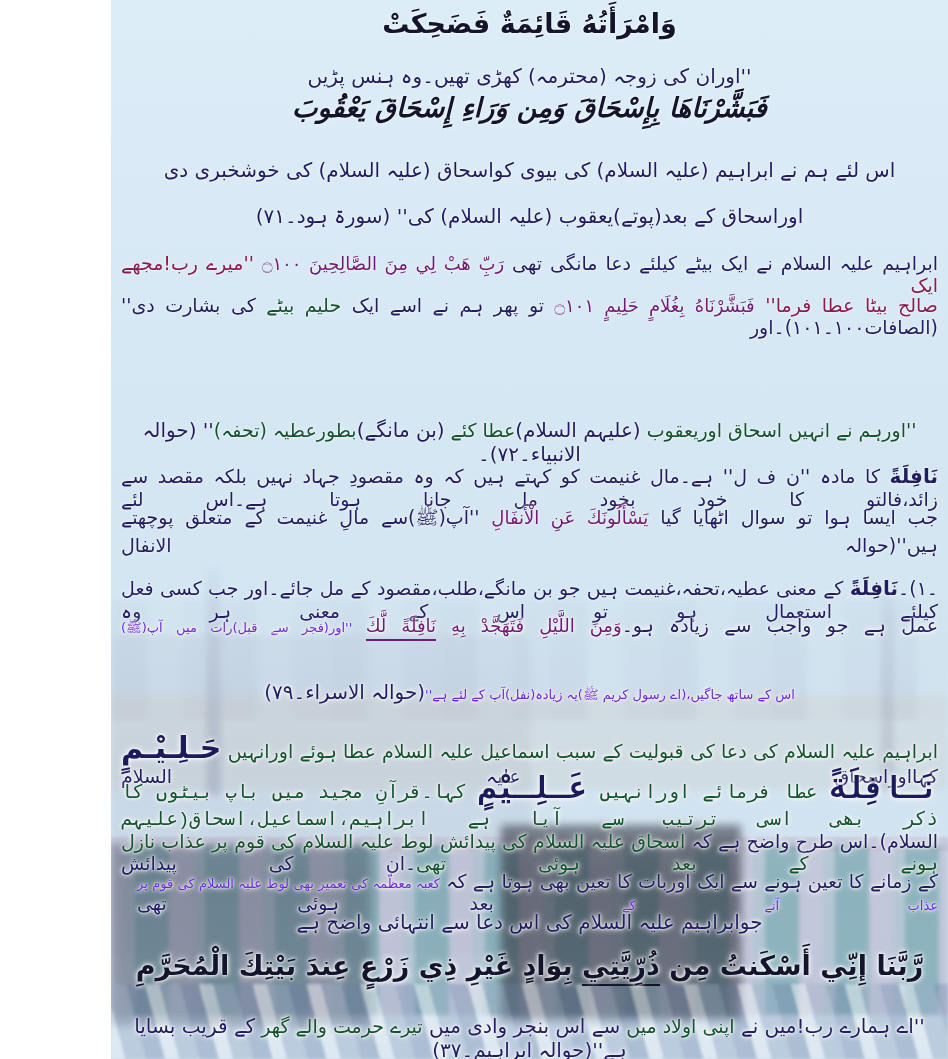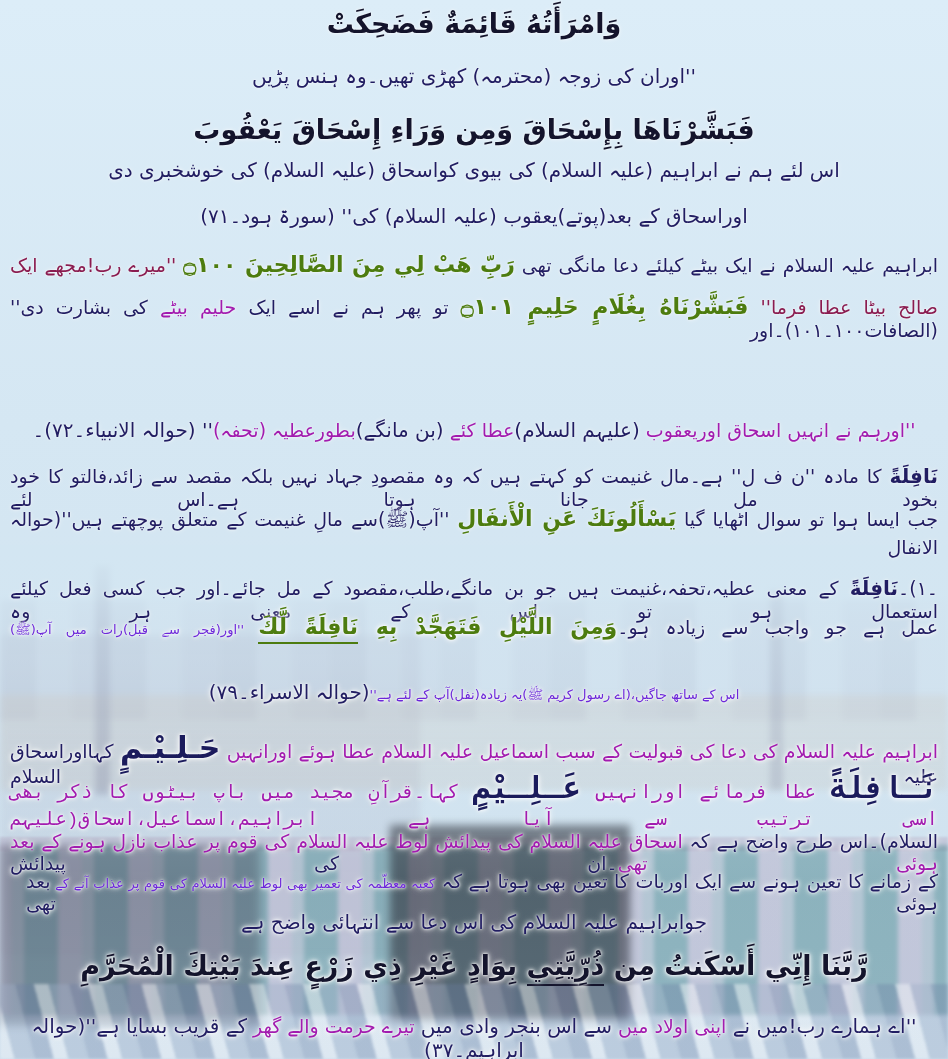--- a/index.html
+++ b/index.html
@@ -1,17 +1,17 @@
 <!DOCTYPE html>
 <html lang="ur" dir="rtl"><head>
 <meta charset="utf-8">
 <style>
   html,body{margin:0;padding:0;}
   body{font-family:"DejaVu Sans",sans-serif;}
-  .page{position:relative;width:948px;height:1059px;overflow:hidden;background:#d5e7f3;}
+  .page{position:relative;width:837px;height:1059px;overflow:hidden;background:#d5e7f3;}
 
   
   .bg,.bg *{position:absolute;}
   .bg{inset:0;}
   .bg-sky{inset:0;background:linear-gradient(180deg,#dcedf8 0%,#d5e7f3 40%,#cfe1ee 100%);}
   .bg-photo{left:0;right:0;top:545px;height:514px;overflow:hidden;}
   .ph{filter:blur(3px);}
   .ph-skyline{left:0;right:0;top:55px;height:120px;opacity:.45;
     background:repeating-linear-gradient(90deg,rgba(150,152,178,.55) 0 36px,rgba(198,202,218,.4) 36px 72px,rgba(168,170,194,.5) 72px 110px);}
   .ph-buildings-left{left:0;top:90px;width:420px;height:320px;opacity:.4;
@@ -32,31 +32,31 @@
   
   .content{position:absolute;inset:0;}
   .ln{position:absolute;left:10px;right:10px;direction:rtl;white-space:normal;
       text-shadow:0 0 2px rgba(255,255,255,.9),0 0 5px rgba(255,255,255,.6);}
   .s-center{text-align:center;}
   .s-justify{text-align:justify;text-align-last:justify;text-justify:inter-word;}
   .glow{text-shadow:0 0 2px #fff,0 0 4px #fff,0 0 7px rgba(255,255,255,.8);}
 
   .seg{unicode-bidi:embed;}
   .seg-arabic-xl{font-weight:700;font-size:27px;color:#14142c;}
-  .seg-arabic{font-weight:700;font-size:22px;color:#4d7c0f;}
+  .seg-arabic{font-weight:400;font-size:18px;color:#701a75;}
   .seg-navy{font-size:19px;color:#211d62;}
   .s-center .seg-navy{font-size:20px;}
   .seg-navy-bold{font-size:20px;font-weight:700;color:#211d62;}
   .seg-maroon{font-size:19px;color:#8a1c50;}
-  .seg-magenta{font-size:19px;color:#a21caf;}
+  .seg-magenta{font-size:19px;color:#14532d;}
   .seg-purple{font-size:13px;color:#6d28d9;}
   .seg-big-navy{font-size:30px;font-weight:700;color:#1b1b5c;letter-spacing:2px;}
   .u{border-bottom:2.5px solid currentColor;padding-bottom:3px;}
 
-  .l1{top:8px;}   .l2{top:64px;}  .l3{top:114px;} .l4{top:158px;} .l5{top:204px;}
+  .l1{top:8px;}   .l2{top:64px;}  .l3{top:92px;font-style:italic;} .l4{top:158px;} .l5{top:204px;}
   .l6{top:252px;} .l7{top:294px;} .l8{top:352px;} .l9{top:418px;} .l10{top:464px;}
   .l11{top:506px;}.l12{top:576px;}.l13{top:614px;}.l14{top:680px;}.l15{top:730px;}
   .l16{top:770px;font-family:Liberation Mono, monospace;}.l17{top:830px;}.l18{top:870px;margin-left:16px;}.l19{top:910px;}.l20{top:950px;}
   .l21{top:1014px;}
 </style>
 </head>
 <body>
 
 <div class="page">
 

